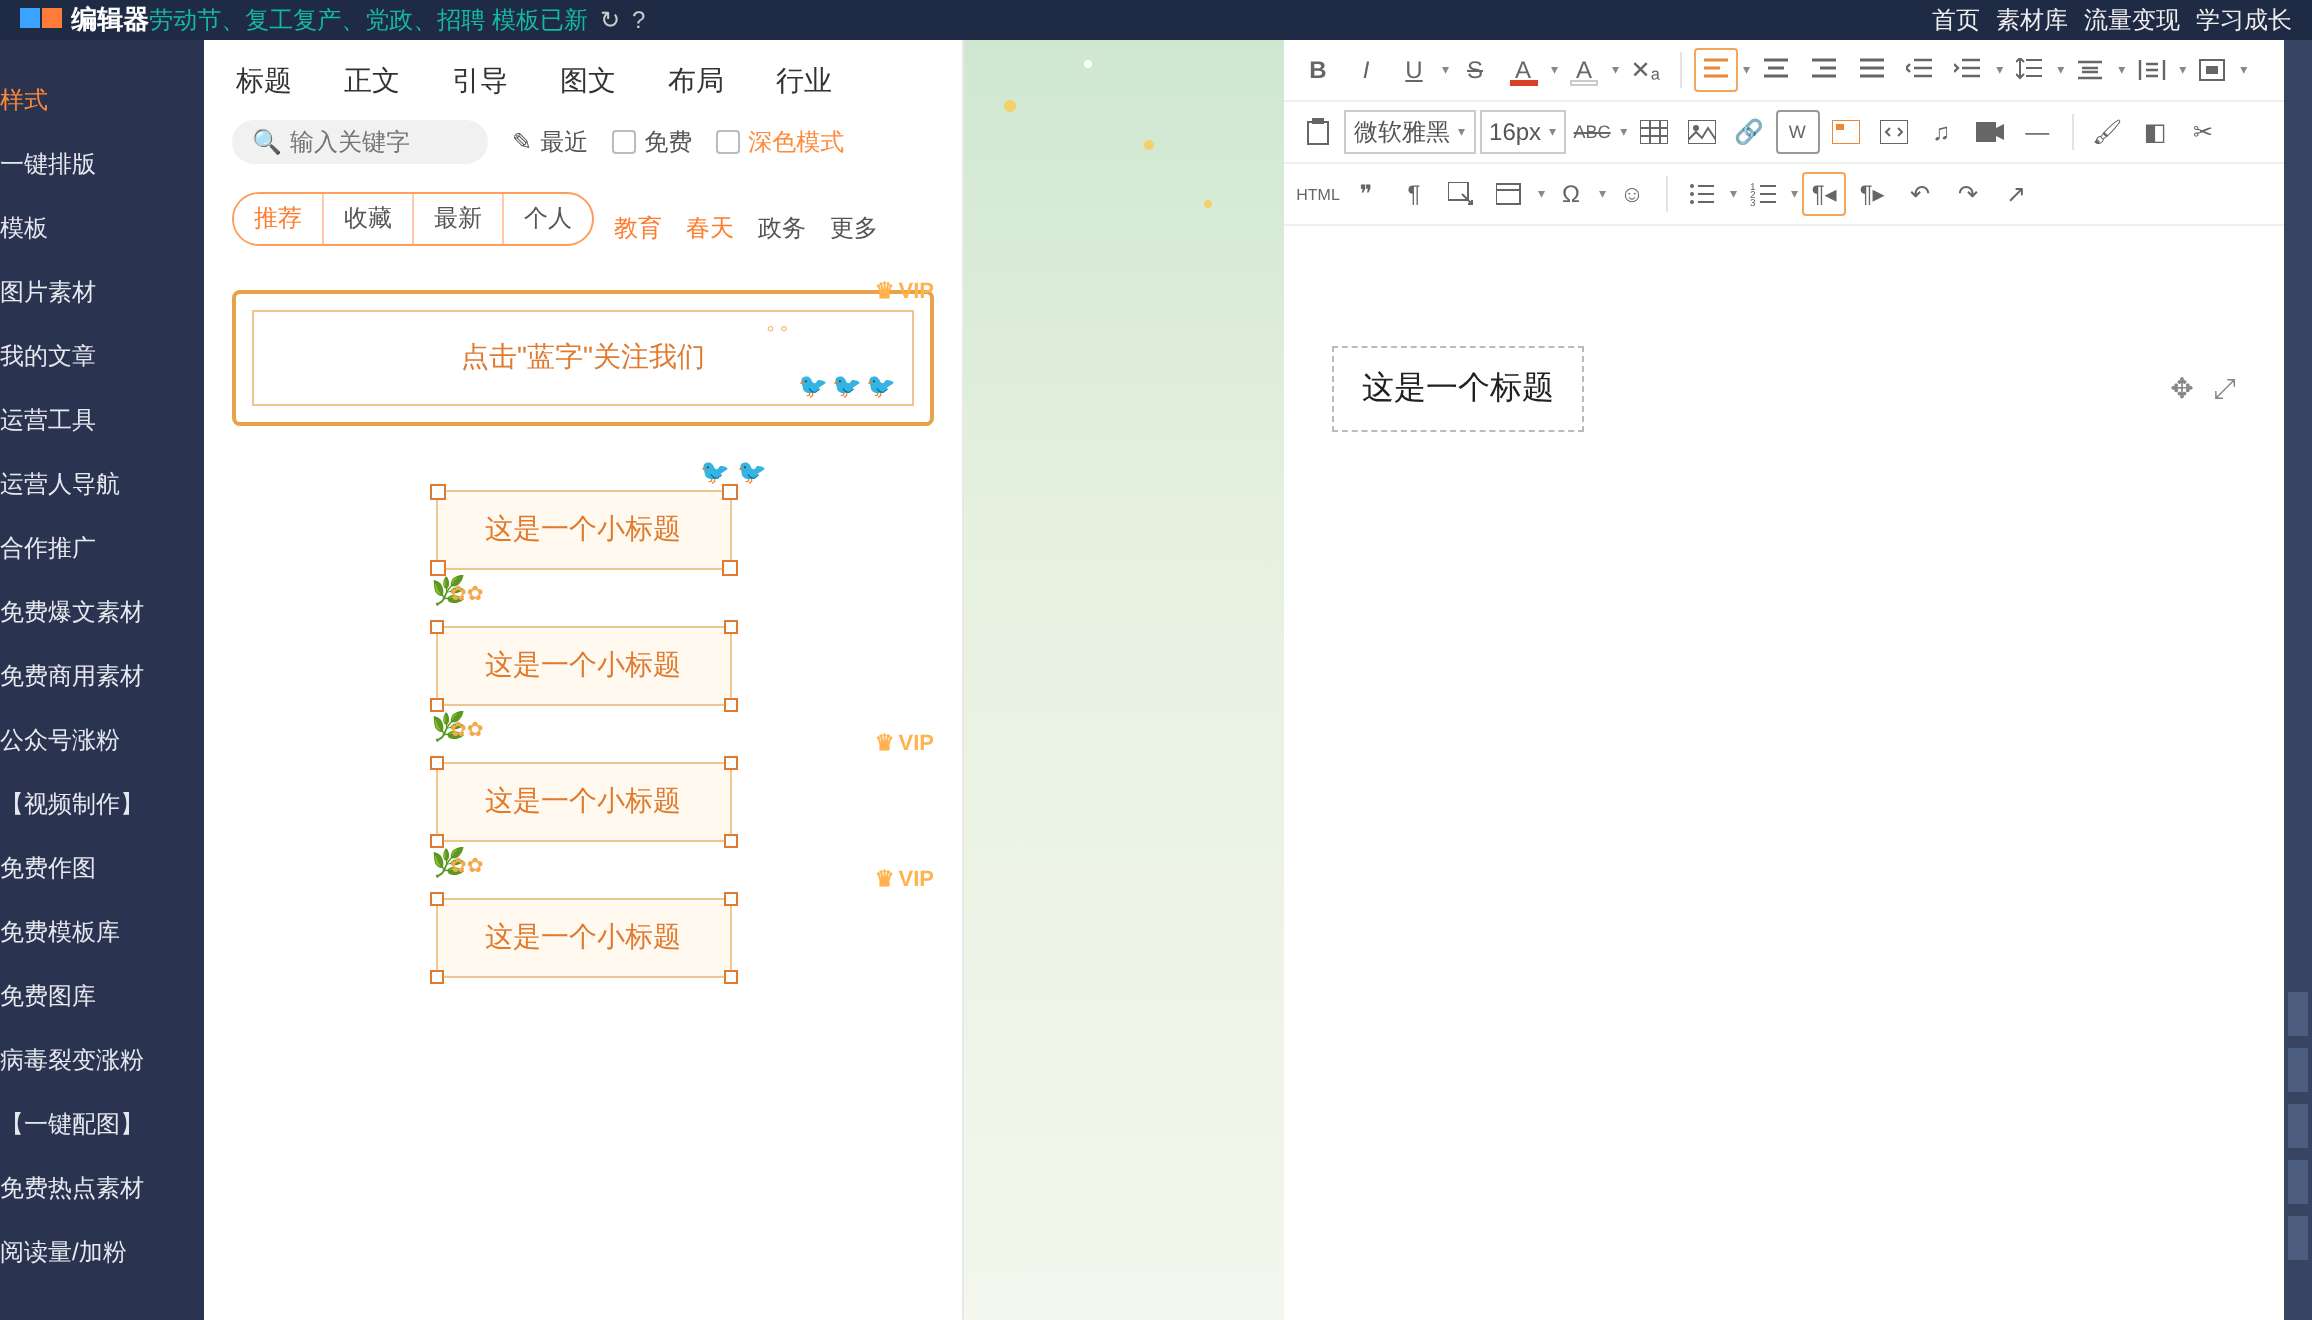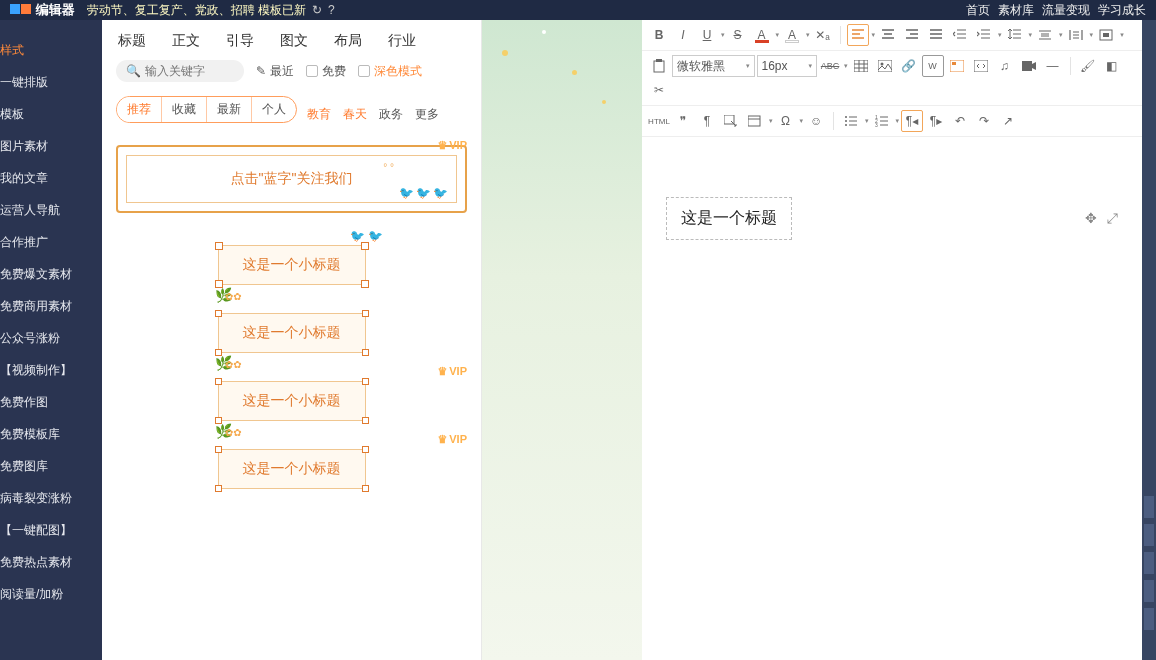--- a/index.html
+++ b/index.html
@@ -3,21 +3,21 @@
 <meta charset="utf-8">
 <style>
 * { margin: 0; padding: 0; box-sizing: border-box; font-family: "Microsoft YaHei", Arial, sans-serif; }
 body { width: 1156px; height: 660px; overflow: hidden; background: #fff; }
 
 .topbar { height: 20px; background: #1f2a44; color: #c9cdd6; display: flex; align-items: center; font-size: 12px; padding: 0 10px; overflow: hidden; }
 .topbar .logo { color: #fff; font-weight: bold; font-size: 13px; overflow: hidden; white-space: nowrap; }
 .topbar .logo .sq { display: inline-block; width: 10px; height: 10px; margin-right: 1px; }
 .topbar .logo .s1 { background: #3aa3ff; }
 .topbar .logo .s2 { background: #ff7b3a; }
-.topbar .topmsg { margin-left: 12px; color: #fef9c3; white-space: nowrap; }
+.topbar .topmsg { margin-left: 0; color: #14b8a6; white-space: nowrap; }
 .topbar .icn { margin-left: 6px; color: #ccc; }
 .topbar .spacer { flex: 1; }
 .topbar .top-links { display: flex; gap: 8px; color: #eee; white-space: nowrap; }
 
 .main { display: flex; height: 640px; }
 
 .sidebar { width: 102px; background: #2a3451; display: flex; flex-direction: column; align-items: center; padding-top: 14px; }
 .sidebar .item { height: 32px; width: 100%; text-align: left; line-height: 32px; color: #e6e8ee; font-size: 12px; cursor: pointer; }
 .sidebar .item.active { color: #ff8a3a; }
 
@@ -67,21 +67,21 @@
 .tplb .box .c1 { left: -4px; top: -4px; } .tplb .box .c2 { right: -4px; top: -4px; }
 .tplb .box .c3 { left: -4px; bottom: -4px; } .tplb .box .c4 { right: -4px; bottom: -4px; }
 
 .preview { width: 160px; background: linear-gradient(#cfe7d1 0%, #e7f1e0 40%, #f3f7ed 100%); position: relative; }
 .preview .dot { position: absolute; border-radius: 50%; }
 
 .editor { flex: 1; display: flex; }
 .toolbar { flex: 1; display: flex; flex-direction: column; }
 .tbrow { display: flex; align-items: center; gap: 2px; padding: 4px 6px; border-bottom: 1px solid #eee; flex-wrap: wrap; }
 .tbbtn { width: 22px; height: 22px; display: flex; align-items: center; justify-content: center; font-size: 12px; color: #666; cursor: pointer; border: 1px solid transparent; border-radius: 2px; }
-.tbsel { height: 22px; border: 1px solid #ccc; font-size: 12px; padding: 0 4px; color: #555; background: #fff; cursor: pointer; display: flex; align-items: center; gap: 20px; }
+.tbsel { height: 22px; border: 1px solid #ccc; font-size: 12px; padding: 0 4px; color: #555; background: #fff; cursor: pointer; display: flex; align-items: center; gap: 3px; }
 .tbbtn.boxed { border: 1px solid #f2a65a; }
 .tbsep { width: 1px; height: 18px; background: #e3e3e3; margin: 0 4px; }
 .fontcolor { position: relative; }
 .fontcolor::after { content: ""; position: absolute; bottom: 2px; left: 3px; right: 3px; height: 3px; background: #d94126; }
 .bgcolor { position: relative; }
 .bgcolor::after { content: ""; position: absolute; bottom: 2px; left: 3px; right: 3px; height: 3px; background: #fff; border: 1px solid #ccc; box-sizing: border-box; }
 .dd { font-size: 7px; color: #888; margin-left: 1px; }
 
 .canvas { flex: 1; padding: 60px 24px; }
 .canvas .title { border: 1px dashed #bbb; padding: 10px 14px; font-size: 16px; color: #222; display: inline-block; }
@@ -114,20 +114,21 @@
   </span>
 </div>
 
 <div class="main">
   <div class="sidebar">
     <div class="item active">样式</div>
     <div class="item">一键排版</div>
     <div class="item">模板</div>
     <div class="item">图片素材</div>
     <div class="item">我的文章</div>
+    <div class="item">运营工具</div>
     <div class="item">运营人导航</div>
     <div class="item">合作推广</div>
     <div class="item">免费爆文素材</div>
     <div class="item">免费商用素材</div>
     <div class="item">公众号涨粉</div>
     <div class="item">【视频制作】</div>
     <div class="item">免费作图</div>
     <div class="item">免费模板库</div>
     <div class="item">免费图库</div>
     <div class="item">病毒裂变涨粉</div>

